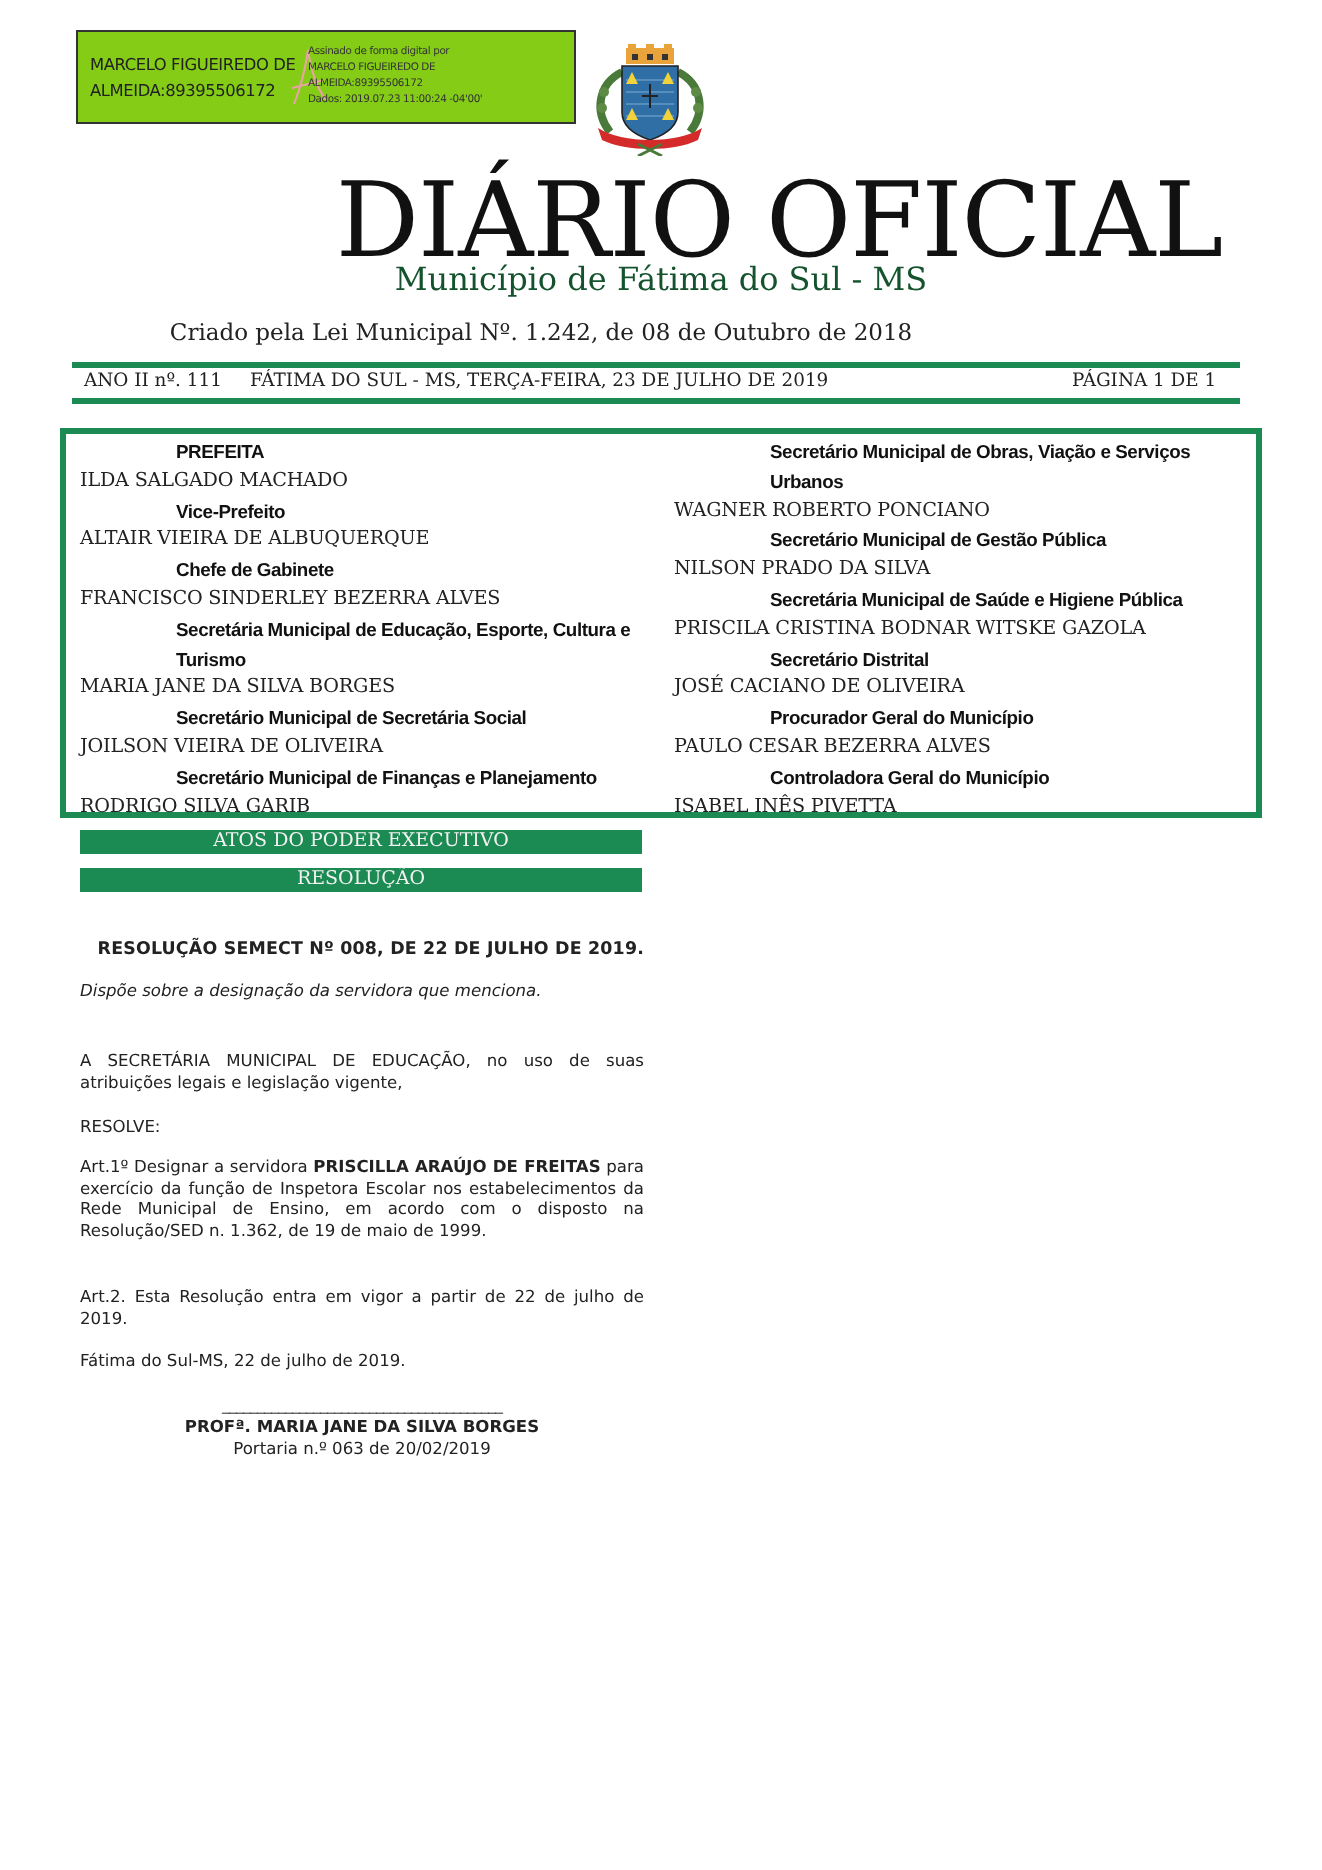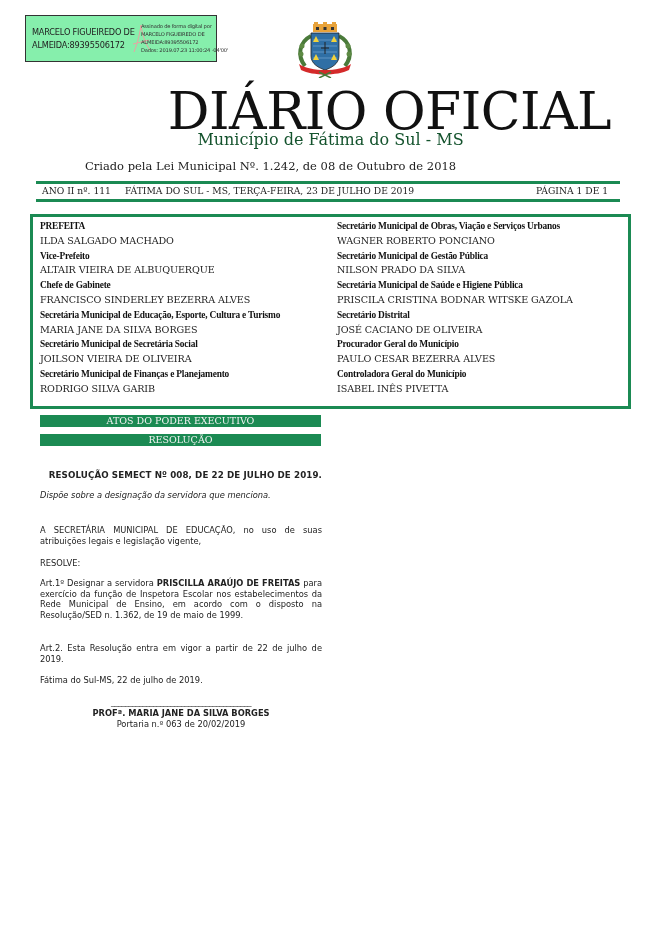--- a/index.html
+++ b/index.html
@@ -1,20 +1,20 @@
 <!DOCTYPE html>
 <html><head>
   <meta charset="utf-8">
   <style>
     html, body { margin: 0; padding: 0; background: #ffffff; }
     body { width: 661px; height: 935px; position: relative; overflow: hidden; color: #1a1a1a; }
 
     .sig-box {
-      position: absolute; left: 25px; top: 15px; width: 192px; height: 47px;
-      border: 1px solid #333; box-sizing: border-box; background: #86efac;
+      position: absolute; left: 38px; top: 15px; width: 250px; height: 47px;
+      border: 1px solid #333; box-sizing: border-box; background: #84cc16;
     }
     .sig-name {
       position: absolute; left: 6px; top: 10px; width: 105px;
       font-family: "DejaVu Sans", sans-serif; font-size: 8.2px; line-height: 13px;
       letter-spacing: -0.2px; color: #222;
     }
     .sig-mark {
       position: absolute; left: 104px; top: 6px; width: 22px; height: 34px;
     }
     .sig-details {
@@ -47,22 +47,22 @@
     .edition-bar span { position: absolute; top: 0; white-space: nowrap; }
 
     .officials {
       position: absolute; left: 30px; top: 214px; width: 601px; height: 195px;
       border: 3px solid #1b8a53; box-sizing: border-box;
     }
     .officials .col { position: absolute; top: 2px; }
     .officials .col.left { left: 7px; width: 295px; }
     .officials .col.right { left: 304px; width: 290px; }
     .off-role {
-      font-family: Liberation Serif, serif; font-weight: bold; font-size: 9.4px;
-      line-height: 14.8px; color: #111; letter-spacing: -0.2px;
+      font-family: Liberation Sans, sans-serif; font-weight: bold; font-size: 9.4px;
+      line-height: 14.8px; color: #111; letter-spacing: -0.2px; margin-left: 48px;
     }
     .off-name {
       font-family: "DejaVu Serif", serif; font-size: 9.6px; line-height: 14.8px;
       color: #222; letter-spacing: -0.1px;
     }
 
     .section-bar {
       position: absolute; left: 40px; width: 281px; height: 12px;
       background: #1b8a53; color: #f2f2f2;
       font-family: "DejaVu Serif", serif; font-size: 9.5px; line-height: 12px;

